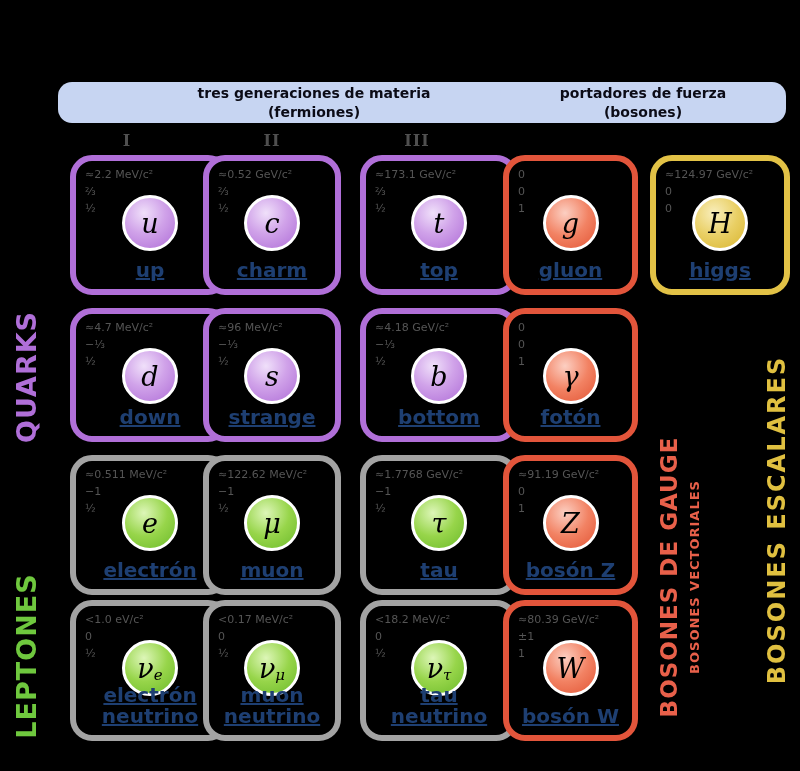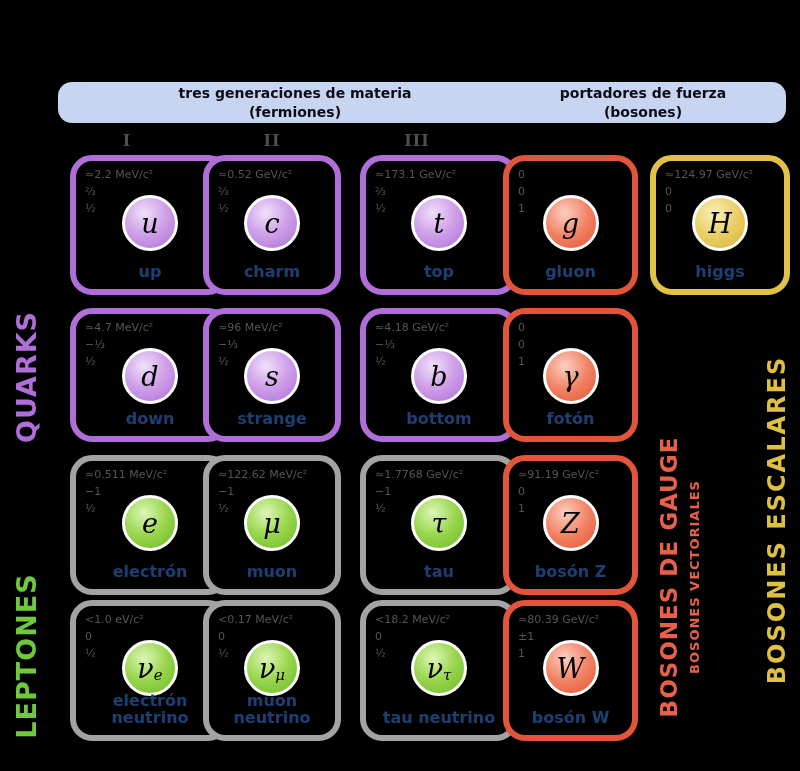--- a/index.html
+++ b/index.html
@@ -6,21 +6,21 @@
   .stage{
     position:relative;width:800px;height:771px;background:#000;
     font-family:"DejaVu Sans","Liberation Sans",sans-serif;overflow:hidden;
   }
   
   .pill{
     position:absolute;background:#c7d5f2;border-radius:14px;
     display:flex;flex-direction:column;align-items:center;justify-content:center;
     color:#0b0b16;font-weight:bold;font-size:14px;line-height:1.3;text-align:center;
   }
-  .pill-fermions{left:58px;top:82px;width:474px;height:41px;}
+  .pill-fermions{left:58px;top:82px;width:474px;height:41px;padding-left:19px;}
   .pill-bosons{left:500px;top:82px;width:286px;height:41px;}
   
   .gen{
     position:absolute;top:131px;width:40px;text-align:center;
     color:#4f4f4f;font-weight:bold;font-size:16px;letter-spacing:1px;
     font-family:"DejaVu Serif","Liberation Serif",serif;
   }
   .gen-1{left:107px;} .gen-2{left:252px;} .gen-3{left:397px;}
   
   .card{position:absolute;border-radius:22px;box-sizing:border-box;background:#000;}
@@ -46,21 +46,21 @@
   .sym{
     font-family:"DejaVu Serif","Liberation Serif",serif;font-style:italic;
     font-size:27px;line-height:1;
   }
   .symsub{
     font-family:"DejaVu Serif","Liberation Serif",serif;font-style:italic;
     font-size:15px;line-height:1;transform:translateY(7px);
   }
   .pname{
     position:absolute;bottom:8px;left:4px;right:4px;text-align:center;
-    color:#1e3f72;font-weight:bold;font-size:16px;line-height:1.05;
+    color:#1e3f72;font-weight:bold;font-size:20px;line-height:1.05;text-decoration:underline;
   }
   
   .vlabel{
     position:absolute;white-space:nowrap;font-weight:bold;
     transform:translate(-50%,-50%) rotate(-90deg);
   }
   .lbl-quarks{left:26px;top:377px;font-size:27px;color:#b06fd8;letter-spacing:1px;}
   .lbl-leptones{left:26px;top:656px;font-size:27px;color:#6fc83e;letter-spacing:1px;}
   .lbl-gauge{left:669px;top:577px;font-size:23px;color:#e8604a;letter-spacing:1px;}
   .lbl-gauge-sub{left:694px;top:577px;font-size:13px;color:#e8604a;letter-spacing:1px;}

